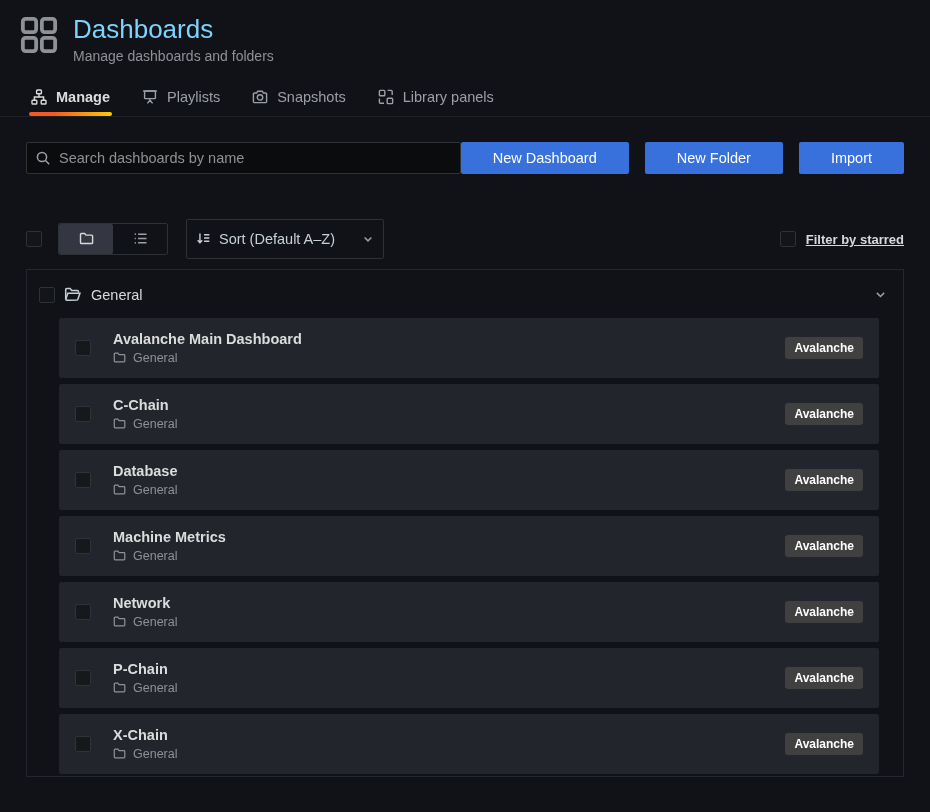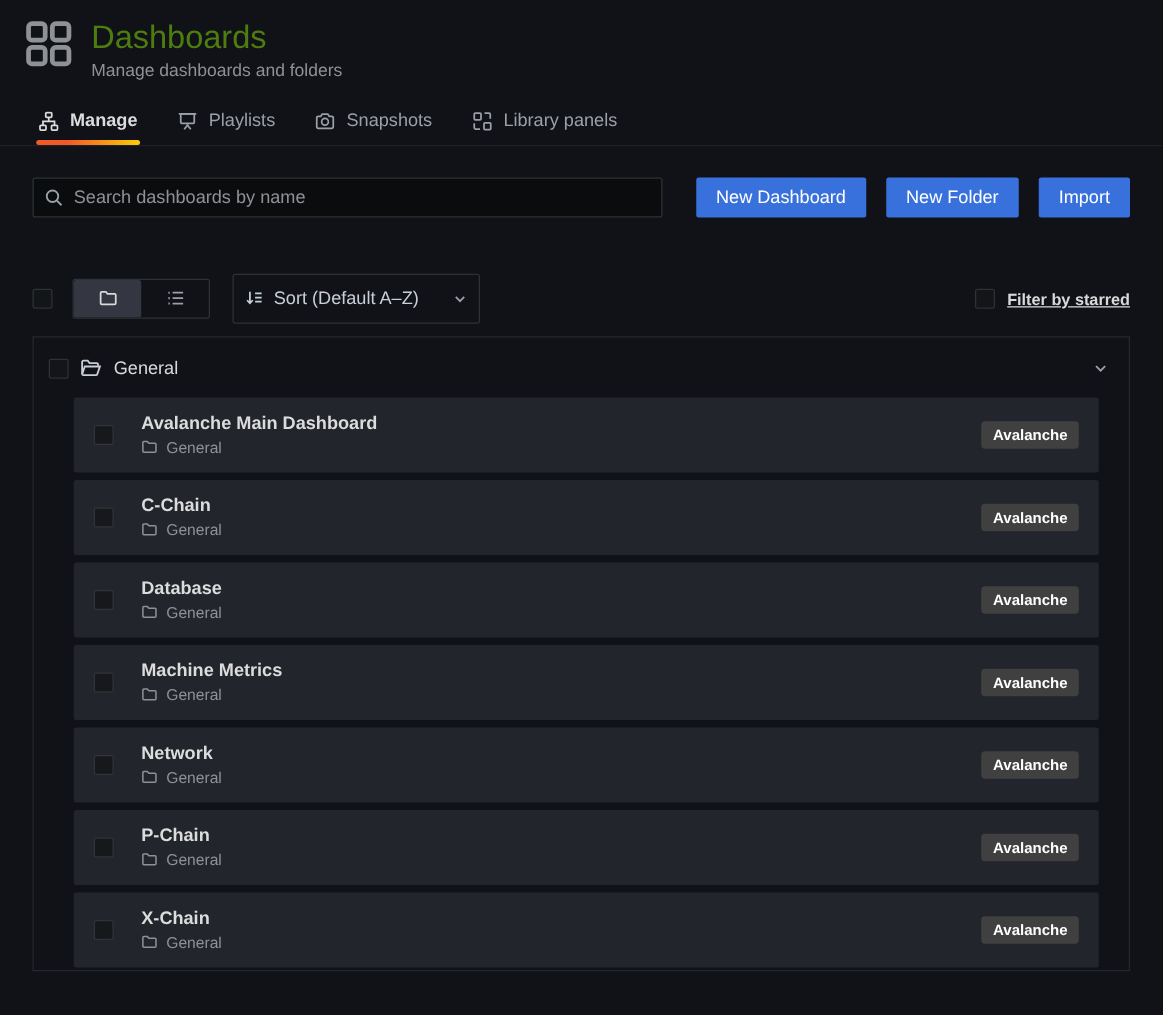--- a/index.html
+++ b/index.html
@@ -8,40 +8,40 @@
     background: #111217;
     font-family: "Liberation Sans", sans-serif;
     color: #d8d9da;
     font-size: 14px;
   }
   svg { display: block; }
 
   
   .header { display: flex; align-items: flex-start; gap: 15px; padding: 15px 0 0 20px; }
   .header-icon { color: #8e9196; margin-top: 1px; }
-  .header-title { font-size: 26px; font-weight: 500; color: #4d7c0f; line-height: 1.15; }
+  .header-title { font-size: 26px; font-weight: 500; color: #7dd3fc; line-height: 1.15; }
   .header-subtitle { font-size: 14px; color: #8e9196; margin-top: 3px; }
 
   
   .tabs-bar { display: flex; gap: 28px; margin-top: 17px; padding-left: 29px; border-bottom: 1px solid #1e2126; }
   .tab { position: relative; display: flex; align-items: center; gap: 9px; padding: 8px 2px 11px 2px; color: #9aa0a6; font-size: 14.5px; font-weight: 500; cursor: pointer; }
   .tab.active { color: #dcdcdd; font-weight: 700; }
   .tab.active::after { content: ""; position: absolute; left: 0; right: 0; bottom: 0; height: 4px; border-radius: 2px; background: linear-gradient(90deg, #f05a28 30%, #fbca0a 99%); }
   .tab .ticon { color: inherit; }
 
   .content { padding: 0 26px; }
 
   
   .search-row { display: flex; align-items: center; margin-top: 25px; }
   .search-wrap { position: relative; flex: 1; max-width: 504px; }
   .search-wrap .sicon { position: absolute; left: 9px; top: 8px; color: #9aa0a6; }
   .search-input { width: 100%; height: 32px; background: #0b0c0e; border: 1px solid #2c3235; border-radius: 2px; color: #ec4899; font-size: 14.5px; font-family: inherit; padding: 0 8px 0 32px; outline: none; }
   .search-input::placeholder { color: #8e9196; }
   .action-buttons { display: flex; gap: 16px; margin-left: auto; }
-  .btn { height: 32px; padding: 0 16px; background: #3871dc; border: none; border-radius: 2px; color: #ffffff; font-size: 14.5px; font-weight: 500; font-family: inherit; cursor: pointer; }
+  .btn { height: 32px; padding: 0 32px; background: #3871dc; border: none; border-radius: 2px; color: #ffffff; font-size: 14.5px; font-weight: 500; font-family: inherit; cursor: pointer; }
 
   
   .toolbar { display: flex; align-items: center; margin-top: 45px; }
   .checkbox { width: 16px; height: 16px; background: #131518; border: 1px solid #2c3235; border-radius: 2px; flex: none; cursor: pointer; }
   .view-toggle { display: flex; align-items: stretch; height: 32px; margin-left: 16px; background: #111217; border: 1px solid #2c3235; border-radius: 2px; overflow: hidden; }
   .view-btn { width: 54px; display: flex; align-items: center; justify-content: center; color: #9aa0a6; cursor: pointer; }
   .view-btn.selected { background: #343741; color: #d8d9da; border-radius: 2px; }
   .select-box { display: flex; align-items: center; gap: 8px; height: 40px; border: 1px solid #2c3235; border-radius: 2px; background: #111217; padding: 0 9px; cursor: pointer; }
   .sort-select { width: 198px; margin-left: 18px; color: #c7d0d9; font-size: 14.5px; }
   .tag-select { width: 191px; margin-left: 16px; color: #9aa0a6; font-size: 14.5px; }

